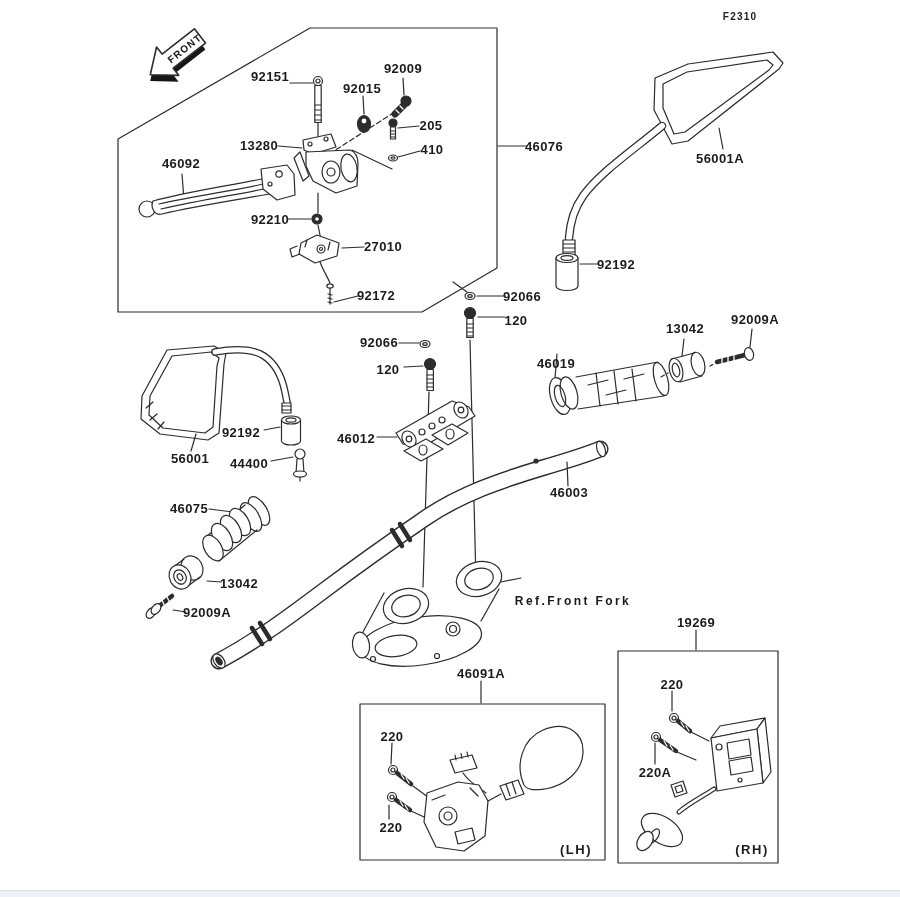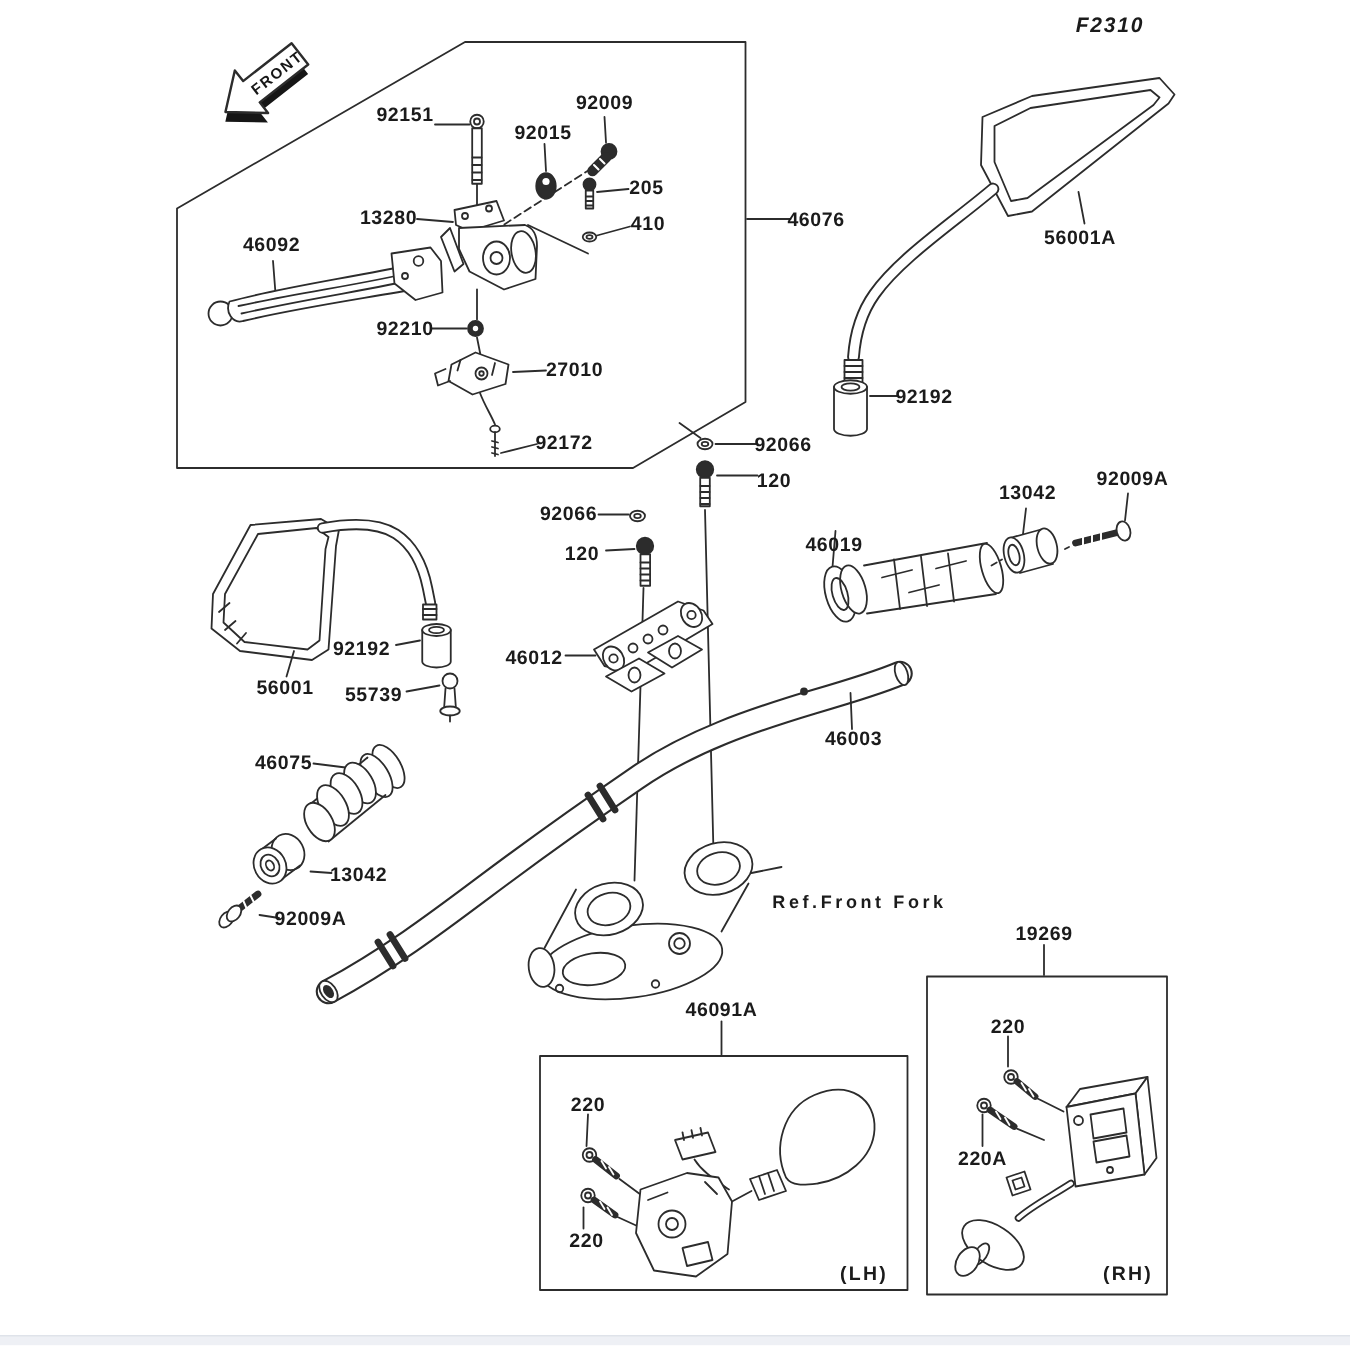--- a/index.html
+++ b/index.html
@@ -1,20 +1,20 @@
 <!DOCTYPE html>
 <html><head>
 <meta charset="utf-8">
 <style>
   html,body{margin:0;padding:0;background:#fdfdfd;}
   .stage{position:relative;width:900px;height:897px;background:#ffffff;overflow:hidden;
          font-family:"Liberation Sans",sans-serif;}
   .lbl{position:absolute;transform:translate(-50%,-50%);font:700 13px "Liberation Sans",sans-serif;
        letter-spacing:.4px;color:#1b1b1b;white-space:nowrap;}
-  .lbl.code{font-size:14px;letter-spacing:1.2px;font-style:italic;}
+  .lbl.code{font-size:10px;letter-spacing:1.2px;}
   .lbl.ref{font-size:12px;letter-spacing:2.4px;margin-top:23px;}
   .lbl.side{letter-spacing:1.5px;}
   svg{position:absolute;left:0;top:0;}
   .edge{position:absolute;left:0;bottom:0;width:100%;height:6px;background:#eef0f5;border-top:1px solid #dfe3ea;}
 </style>
 </head>
 <body>
 
 <div class="stage">
 
@@ -412,21 +412,21 @@
 <div class="lbl" style="left:616px;top:264px">92192</div>
 <div class="lbl" style="left:522px;top:296px">92066</div>
 <div class="lbl" style="left:516px;top:320px">120</div>
 <div class="lbl" style="left:379px;top:342px">92066</div>
 <div class="lbl" style="left:388px;top:369px">120</div>
 <div class="lbl" style="left:556px;top:363px">46019</div>
 <div class="lbl" style="left:685px;top:328px">13042</div>
 <div class="lbl" style="left:755px;top:319px">92009A</div>
 <div class="lbl" style="left:190px;top:458px">56001</div>
 <div class="lbl" style="left:241px;top:432px">92192</div>
-<div class="lbl" style="left:249px;top:463px">55739</div>
+<div class="lbl" style="left:249px;top:463px">44400</div>
 <div class="lbl" style="left:356px;top:438px">46012</div>
 <div class="lbl" style="left:189px;top:508px">46075</div>
 <div class="lbl" style="left:239px;top:583px">13042</div>
 <div class="lbl" style="left:207px;top:612px">92009A</div>
 <div class="lbl" style="left:569px;top:492px">46003</div>
 <div class="lbl ref" style="left:573px;top:578px">Ref.Front Fork</div>
 <div class="lbl" style="left:481px;top:673px">46091A</div>
 <div class="lbl" style="left:392px;top:736px">220</div>
 <div class="lbl" style="left:391px;top:827px">220</div>
 <div class="lbl side" style="left:576px;top:849px">(LH)</div>

